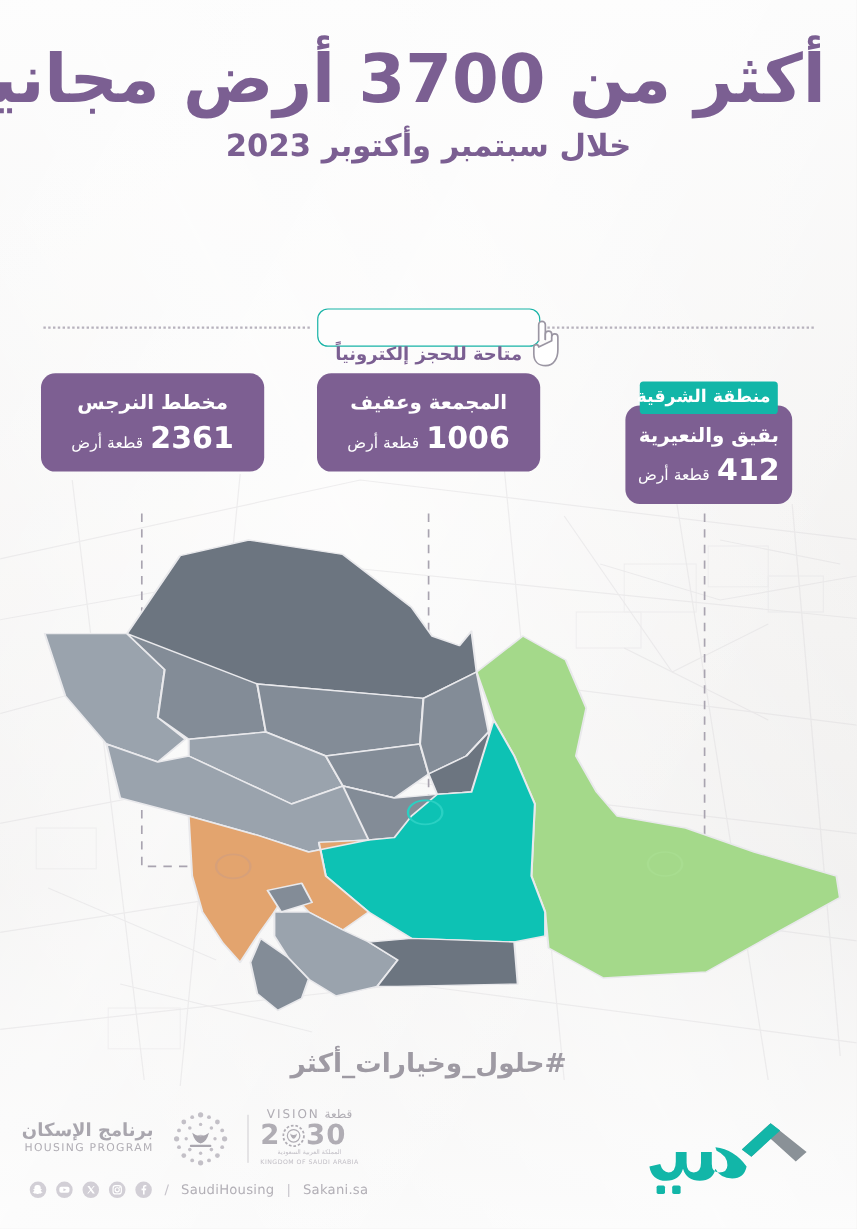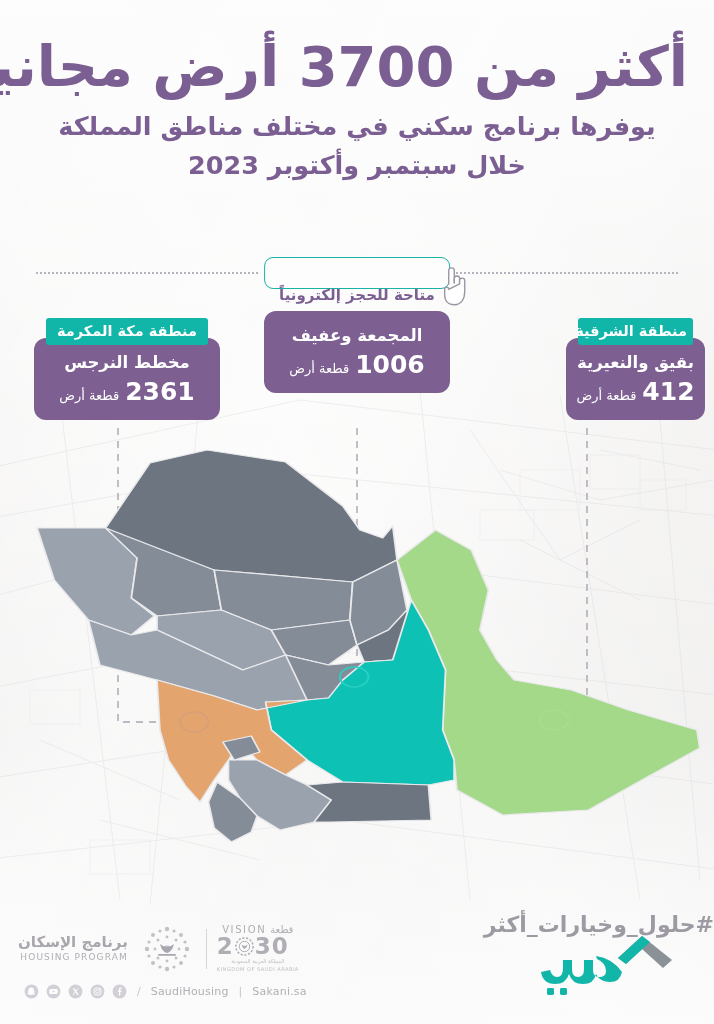--- a/index.html
+++ b/index.html
@@ -148,38 +148,38 @@
     align-items: baseline;
     justify-content: center;
     gap: 6px;
     white-space: nowrap;
   }
   .card-count { font-size: 25px; font-weight: bold; line-height: 1; }
   .card-unit  { font-size: 13px; line-height: 1; }
 
   .card.makkah   { left: 34px;  }
   .card.riyadh   { left: 264px; }
-  .card.eastern  { left: 519px; padding-left: 47px; }
+  .card.eastern  { left: 474px; padding-left: 47px; }
 
   
   .connectors { position: absolute; inset: 0; pointer-events: none; }
 
   
   .map-wrap {
     position: absolute;
     top: 430px;
     left: 0; right: 0;
     height: 420px;
   }
 
   
   .hashtag {
     position: absolute;
-    top: 912px; left: 0; right: 0;
-    text-align: right;
+    top: 874px; left: 0; right: 0;
+    text-align: center;
     color: #9e9aa3;
     font-size: 22px;
     font-weight: bold;
     direction: rtl;
   }
 
   
   .footer {
     position: absolute;
     bottom: 0; left: 0; right: 0;
@@ -249,21 +249,20 @@
       <rect x="590" y="455" width="50" height="34"></rect>
       <rect x="640" y="480" width="46" height="30"></rect>
       <rect x="480" y="510" width="54" height="30"></rect>
       <rect x="30" y="690" width="50" height="34"></rect>
       <rect x="90" y="840" width="60" height="34"></rect>
     </g>
   </svg>
 
   <div class="headline-wrap">
     <div class="h1">أكثر من 3700 أرض مجانية</div>
-    <div class="h2">يوفرها برنامج سكني في مختلف مناطق المملكة</div>
     <div class="h3">خلال سبتمبر وأكتوبر 2023</div>
   </div>
 
   <div class="divider-row">
     <div class="dotline left"></div>
     <div class="dotline right"></div>
   </div>
 
   <div class="badge">
     <span class="badge-text">متاحة للحجز إلكترونياً</span>
@@ -280,21 +279,20 @@
     <g stroke="#a9a4b0" stroke-width="1.4" fill="none" stroke-dasharray="7 6">
       <path d="M118 428 L118 722 L295 722"></path>
       <path d="M357 428 L357 668"></path>
       <path d="M587 428 L587 718 L478 718"></path>
     </g>
   </svg>
 
   <div class="cards">
 
     <div class="card makkah">
-      <div class="card-head">منطقة مكة المكرمة</div>
       <div class="card-body">
         <div class="card-sub">مخطط النرجس</div>
         <div class="card-count-row">
           <span class="card-count">2361</span>
           <span class="card-unit">قطعة أرض</span>
         </div>
       </div>
     </div>
 
     <div class="card riyadh">

